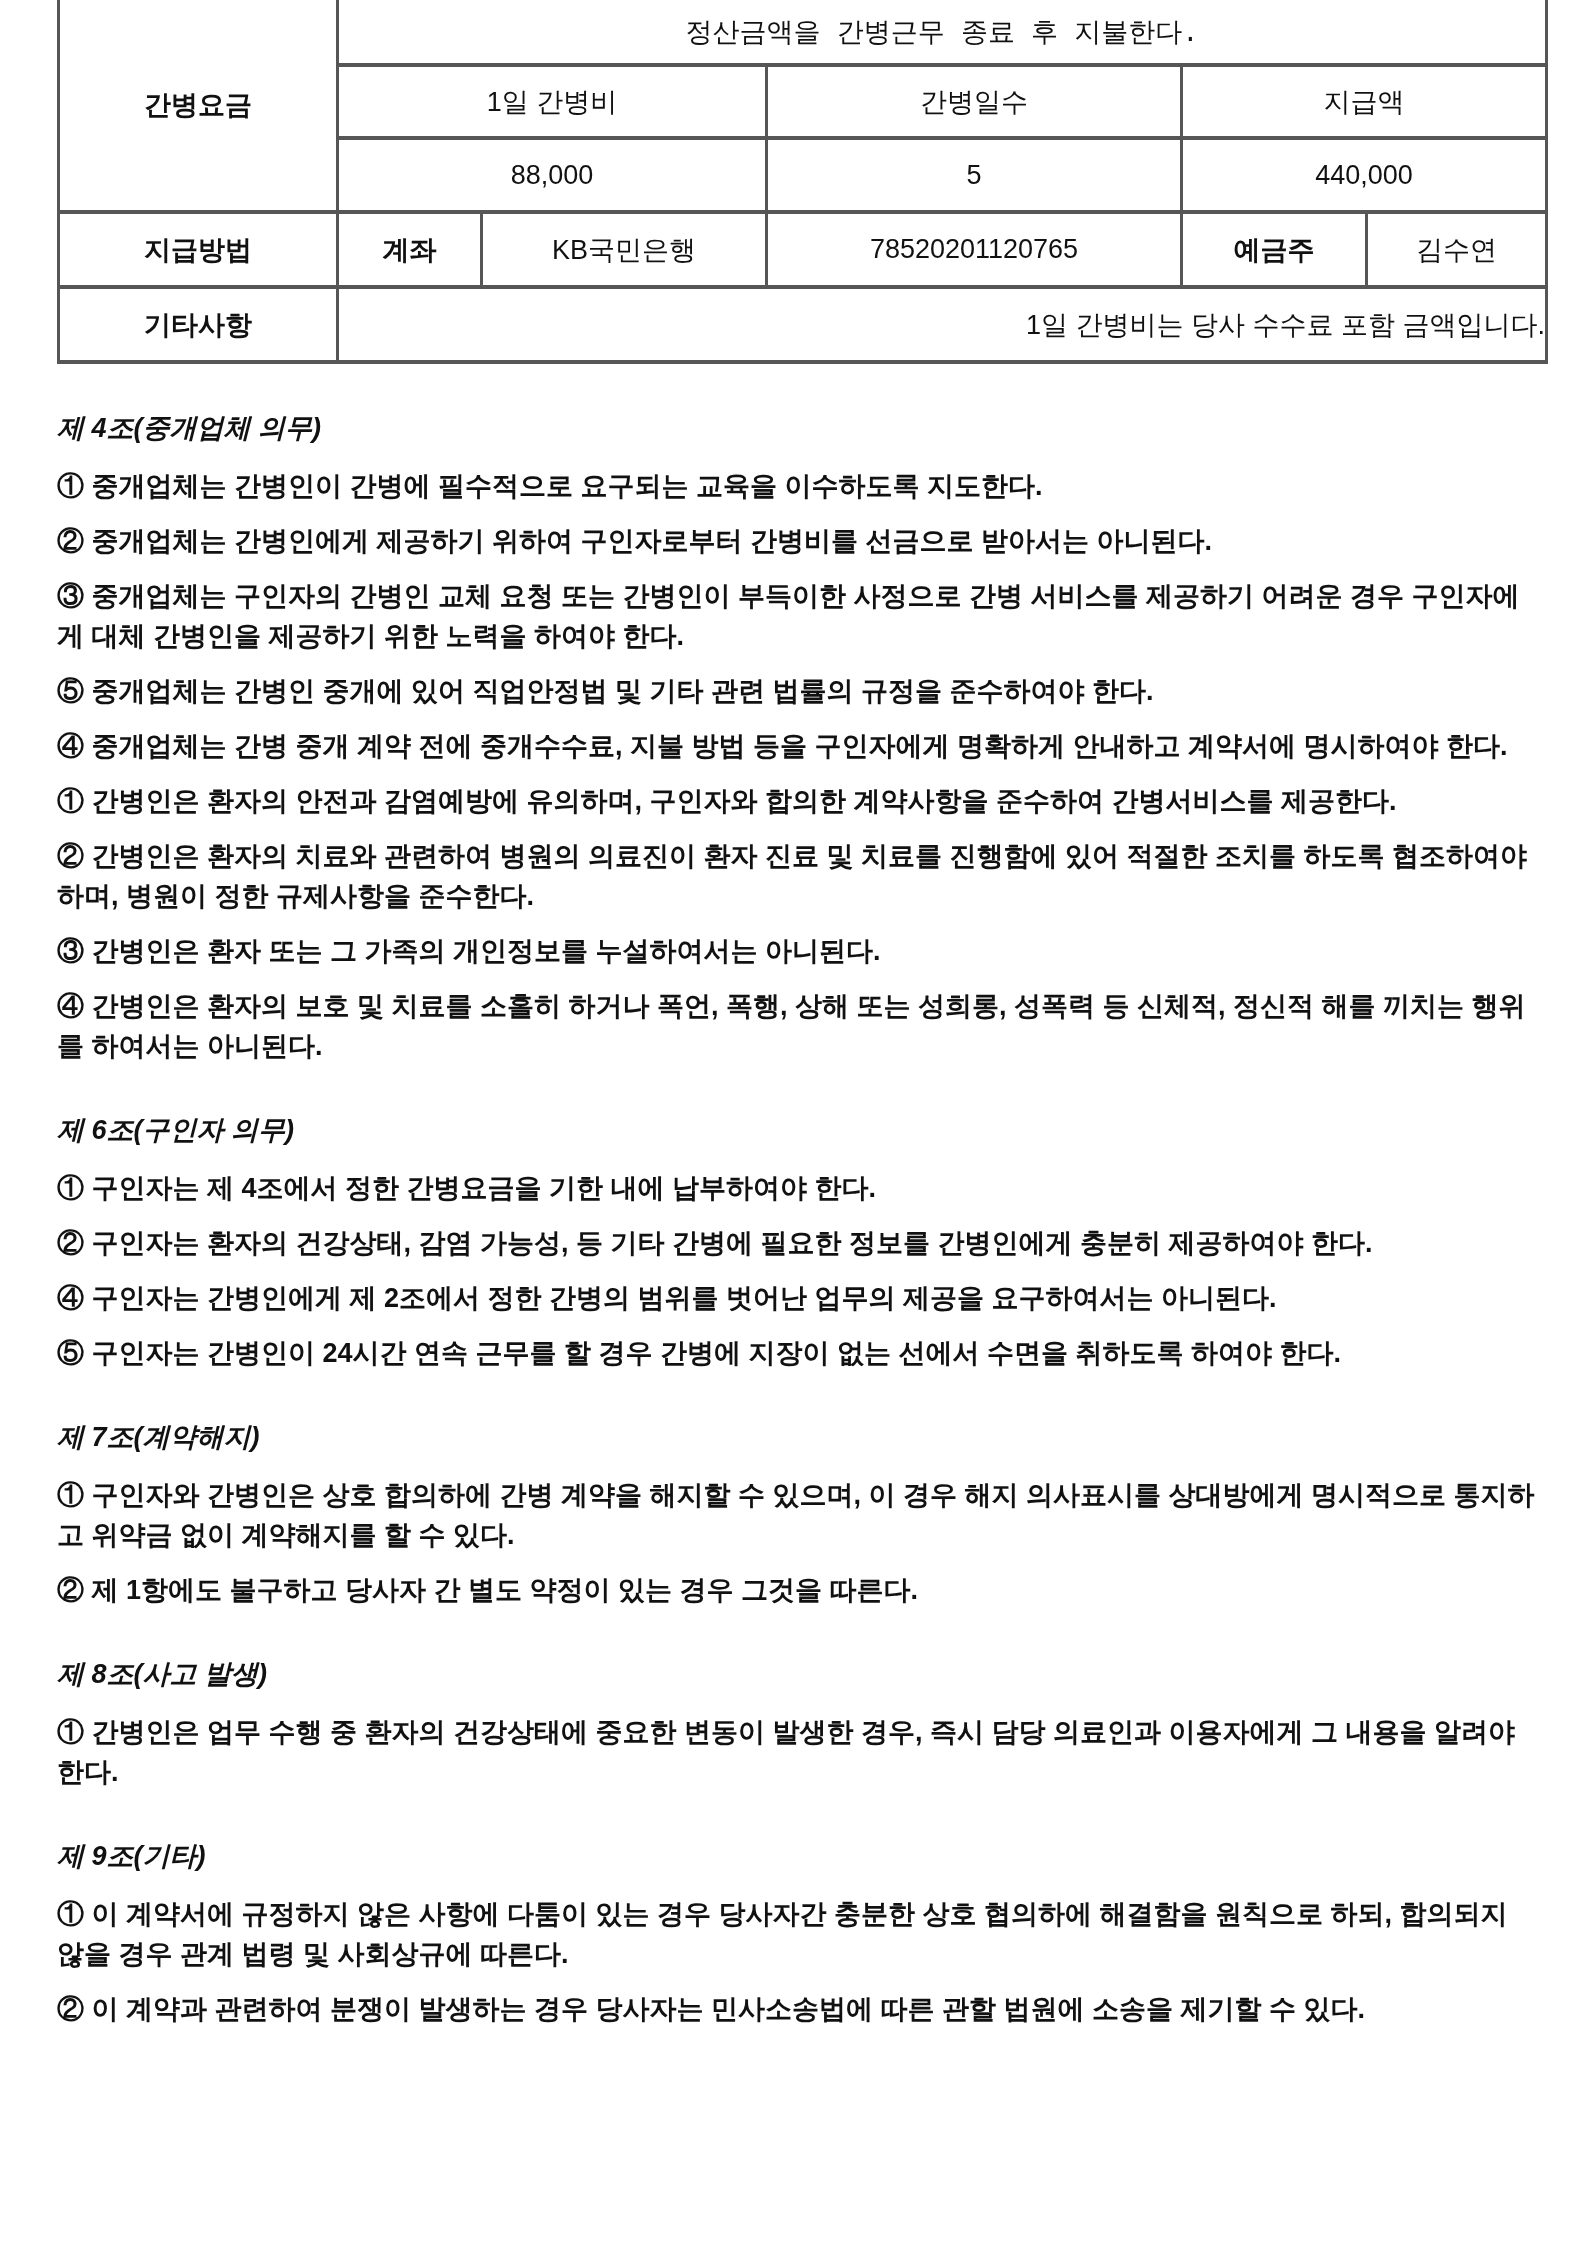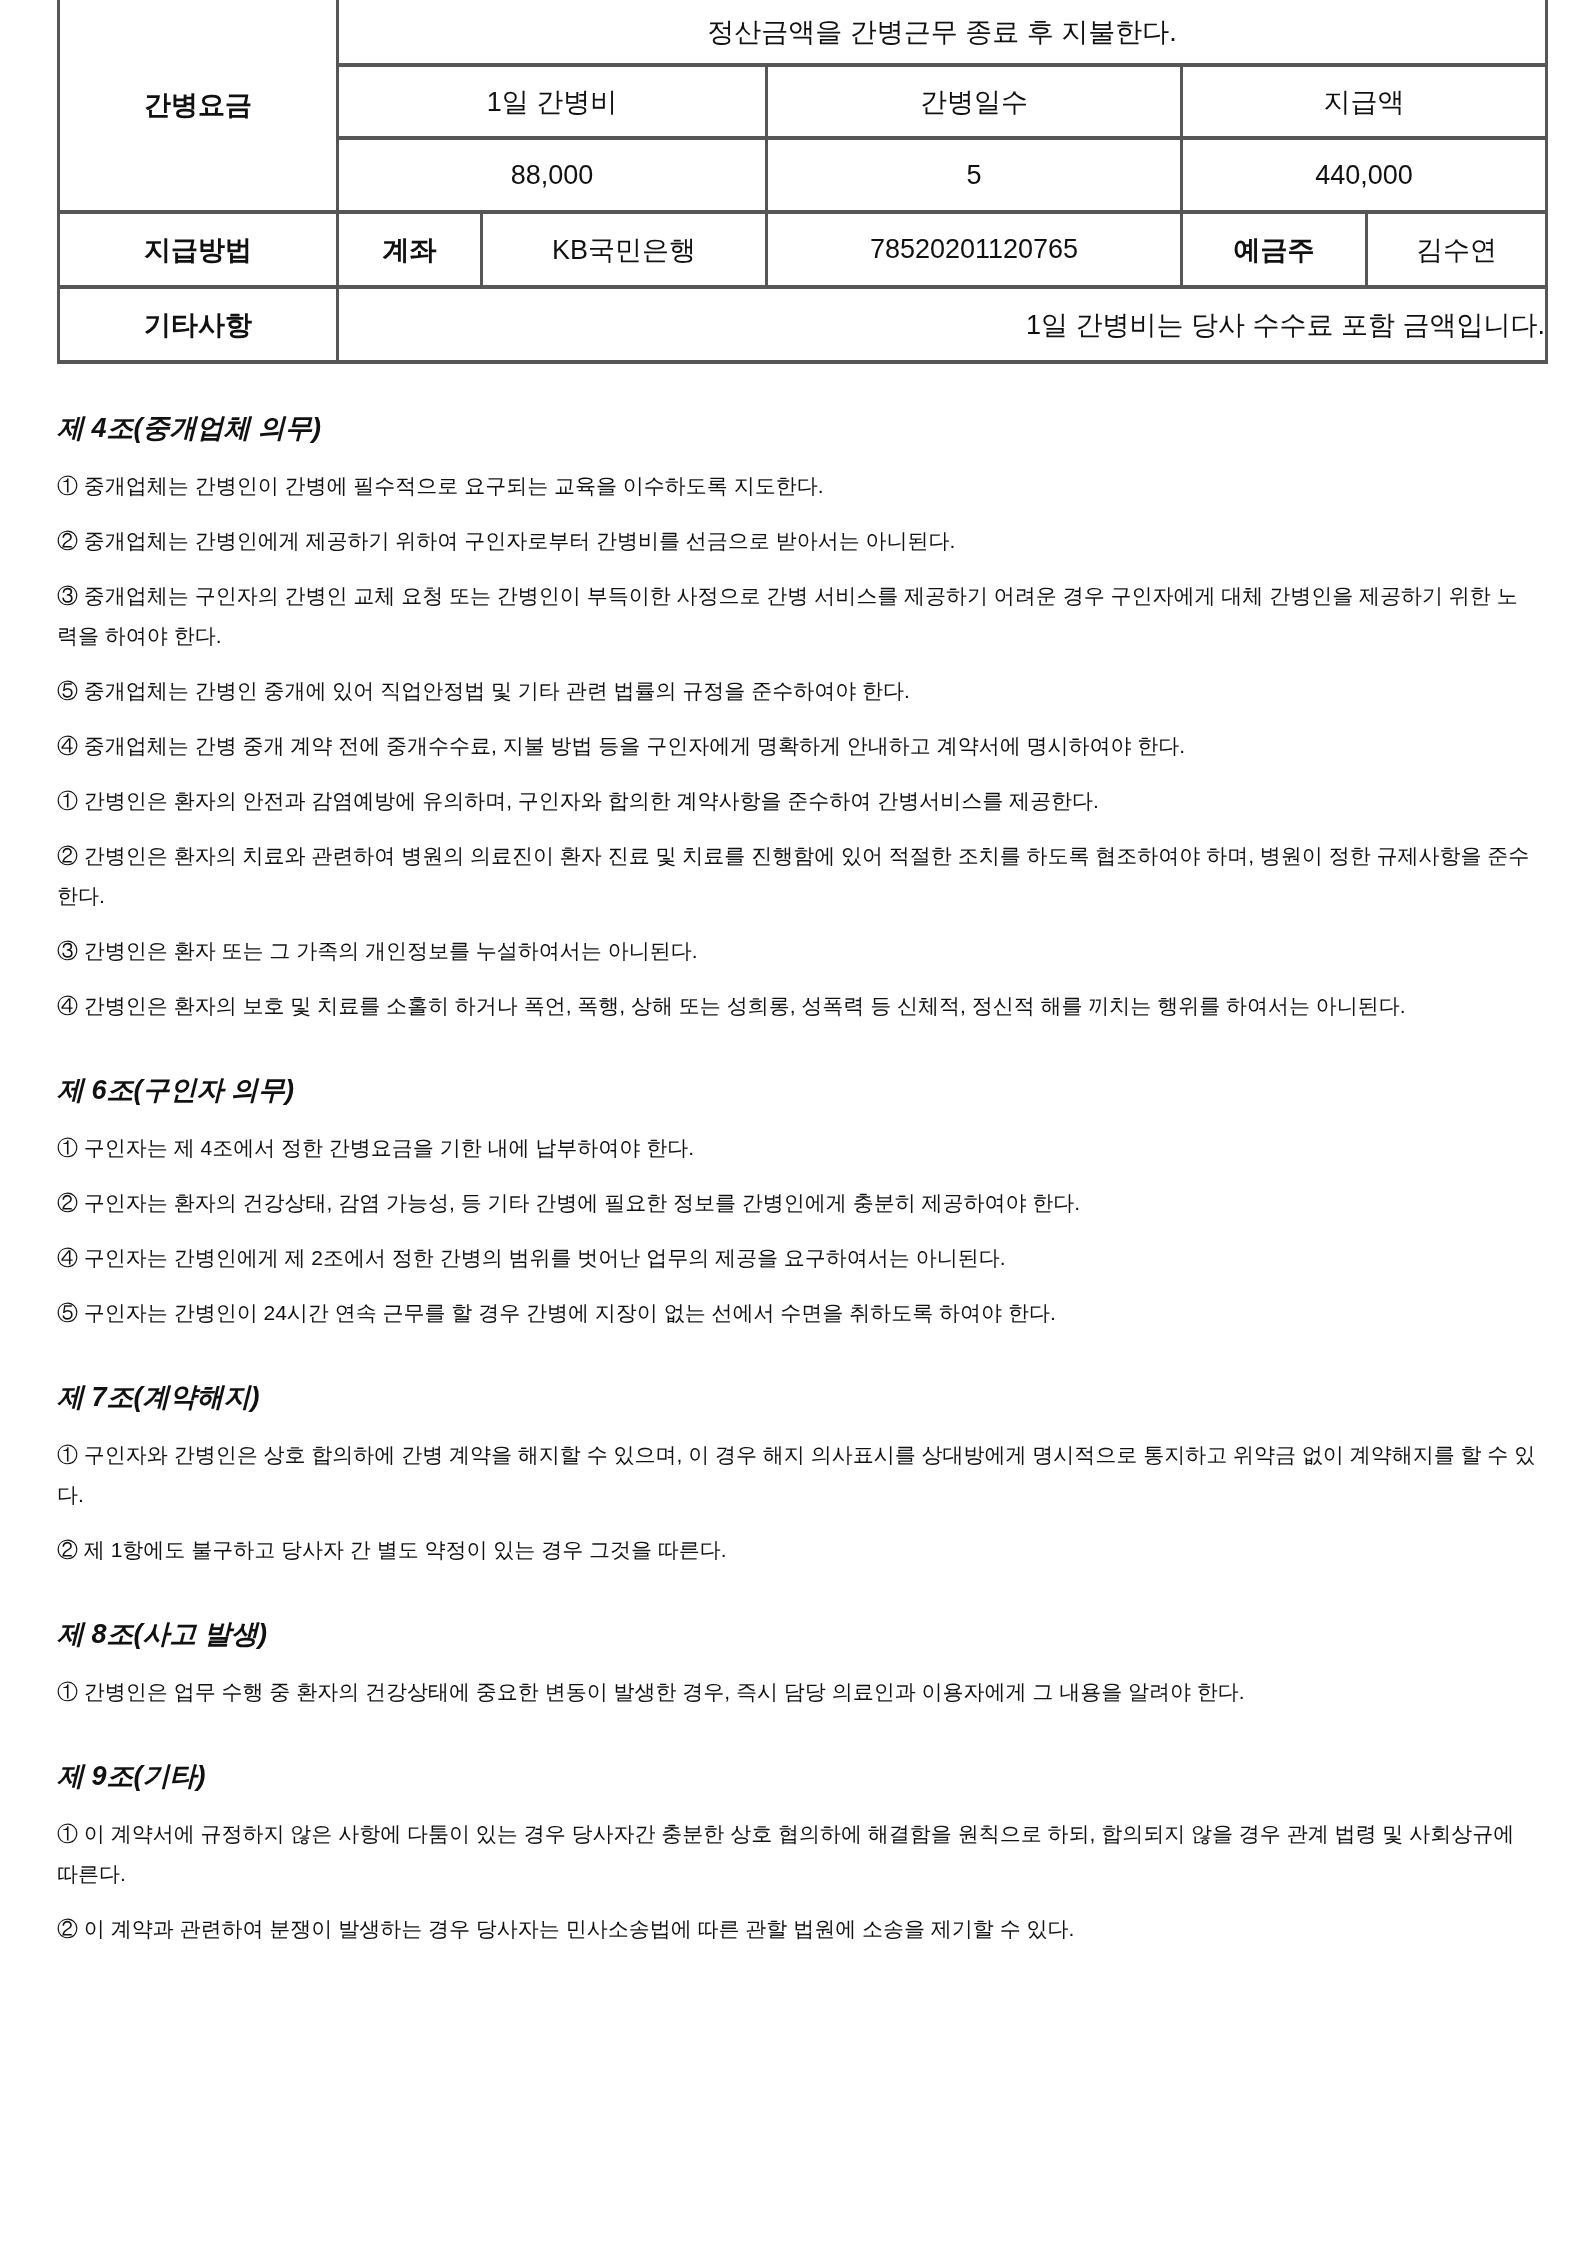--- a/index.html
+++ b/index.html
@@ -29,43 +29,43 @@
     border-top: 4px solid #565656;
     border-bottom: 4px solid #565656;
     text-align: center;
     vertical-align: middle;
     font-size: 27px;
     padding: 0;
     overflow: hidden;
     white-space: nowrap;
   }
   
-  table.fee-table tr.r1 td { border-top: none; }
+  table.fee-table tr.r1 td { border-top: none; font-family: Liberation Mono, monospace; }
   table.fee-table tr.r1 { height: 65px; }
   table.fee-table tr.r2 { height: 73px; }
   table.fee-table tr.r3 { height: 74px; }
   table.fee-table tr.r4 { height: 75px; }
   table.fee-table tr.r5 { height: 75px; }
   table.fee-table td.b { font-weight: 700; margin-left: 8px; }
   table.fee-table td.left {
     text-align: right;
     padding-left: 18px;
     white-space: normal;
   }
   
   h2.article-title {
     font-size: 27px;
     font-weight: 700;
     line-height: 40px;
     margin: 44px 0 18px 0;
     font-style: italic;
   }
   p.item {
-    font-size: 21px;
-    font-weight: 400;
+    font-size: 27px;
+    font-weight: 700;
     line-height: 40px;
     margin: 0 8px 15px 0;
   }
 </style>
 </head>
 <body>
 
 <div class="page">
 
   <table class="fee-table">

